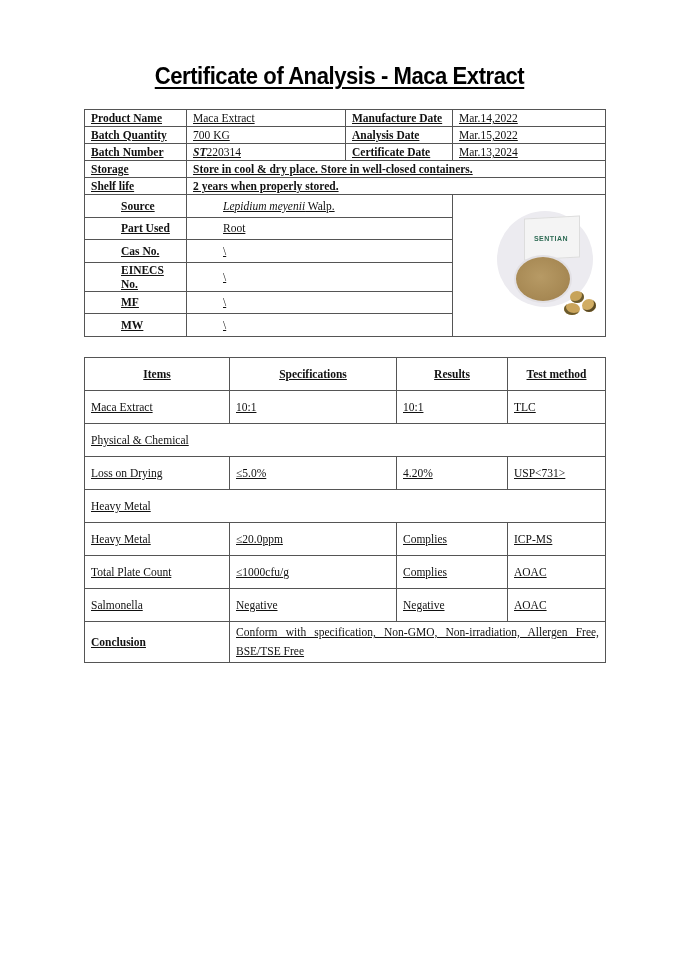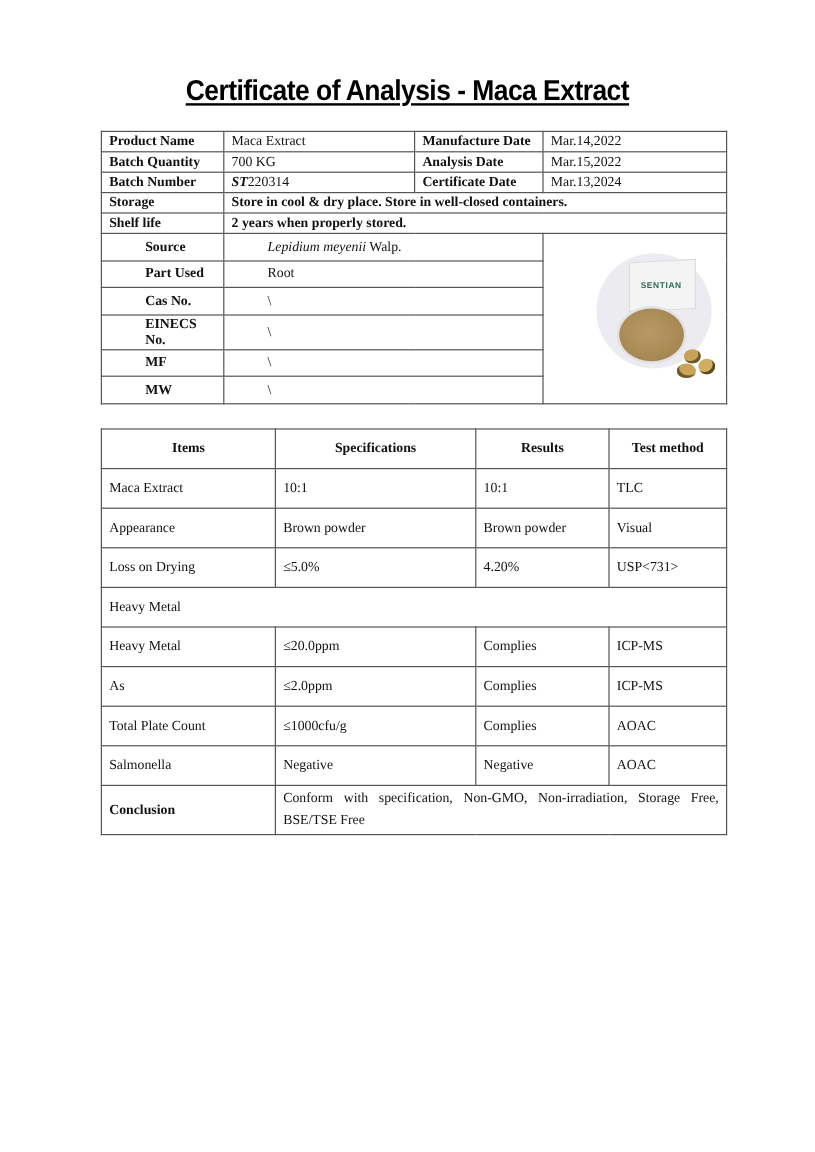--- a/index.html
+++ b/index.html
@@ -3,21 +3,21 @@
 <meta charset="utf-8">
 <style>
   html, body { margin: 0; padding: 0; background: #ffffff; }
   body { width: 679px; height: 960px; position: relative; font-family: "Liberation Serif", "DejaVu Serif", serif; color: #111; overflow: hidden; }
   .title {
     position: absolute; left: 0; top: 62px; width: 679px; text-align: center;
     font-family: "Liberation Sans", "DejaVu Sans", sans-serif; font-weight: bold;
     font-size: 24px; letter-spacing: -0.5px; text-decoration: underline; text-underline-offset: 3px;
     transform: scaleX(0.92); transform-origin: center; color: #000;
   }
-  table { border-collapse: collapse; position: absolute; left: 84px; width: 521px; table-layout: fixed; }
+  table { border-collapse: collapse; position: absolute; left: 84px; width: 521px; table-layout: fixed; text-decoration: underline; }
   td, th { border: 1px solid #555; font-size: 11.5px; padding: 0 6px; vertical-align: middle; text-align: left; }
   .top { top: 109px; }
   .top td { height: 16px; line-height: 14px; }
   .top tr.tall td { height: 21.5px; padding-left: 36px; }
   .b { font-weight: bold; }
   .i { font-style: italic; }
   .img-cell { padding: 0; text-align: center; }
   .photo { width: 110px; height: 120px; margin: 0 auto; position: relative; }
   .photo .disc { position: absolute; left: 5px; top: 6px; width: 96px; height: 96px; border-radius: 50%; background: #ecebf0; }
   .photo .card { position: absolute; left: 32px; top: 12px; width: 54px; height: 40px; background: #f4f4f4; border: 1px solid #ddd; transform: skewY(-3deg); }
@@ -124,58 +124,49 @@
     </tr>
   </thead>
   <tbody id="analysis-body">
       <tr>
         <td>Maca Extract</td>
         <td>10:1</td>
         <td>10:1</td>
         <td>TLC</td>
       </tr>
       <tr>
-        <td>Appearance</td>
-        <td>Brown powder</td>
-        <td>Brown powder</td>
-        <td>Visual</td>
+        <td colspan="4">Physical &amp; Chemical</td>
       </tr>
       <tr>
         <td>Loss on Drying</td>
         <td>≤5.0%</td>
         <td>4.20%</td>
         <td>USP&lt;731&gt;</td>
       </tr>
       <tr>
         <td colspan="4">Heavy Metal</td>
       </tr>
       <tr>
         <td>Heavy Metal</td>
         <td>≤20.0ppm</td>
-        <td>Complies</td>
-        <td>ICP-MS</td>
-      </tr>
-      <tr>
-        <td>As</td>
-        <td>≤2.0ppm</td>
         <td>Complies</td>
         <td>ICP-MS</td>
       </tr>
       <tr>
         <td>Total Plate Count</td>
         <td>≤1000cfu/g</td>
         <td>Complies</td>
         <td>AOAC</td>
       </tr>
       <tr>
         <td>Salmonella</td>
         <td>Negative</td>
         <td>Negative</td>
         <td>AOAC</td>
       </tr>
     </tbody>
   <tfoot>
     <tr>
       <td class="b" style="height:34px">Conclusion</td>
-      <td colspan="3" class="conclusion-text">Conform with specification, Non-GMO, Non-irradiation, Storage Free, BSE/TSE Free</td>
+      <td colspan="3" class="conclusion-text">Conform with specification, Non-GMO, Non-irradiation, Allergen Free, BSE/TSE Free</td>
     </tr>
   </tfoot>
 </table>
 
 </body></html>

